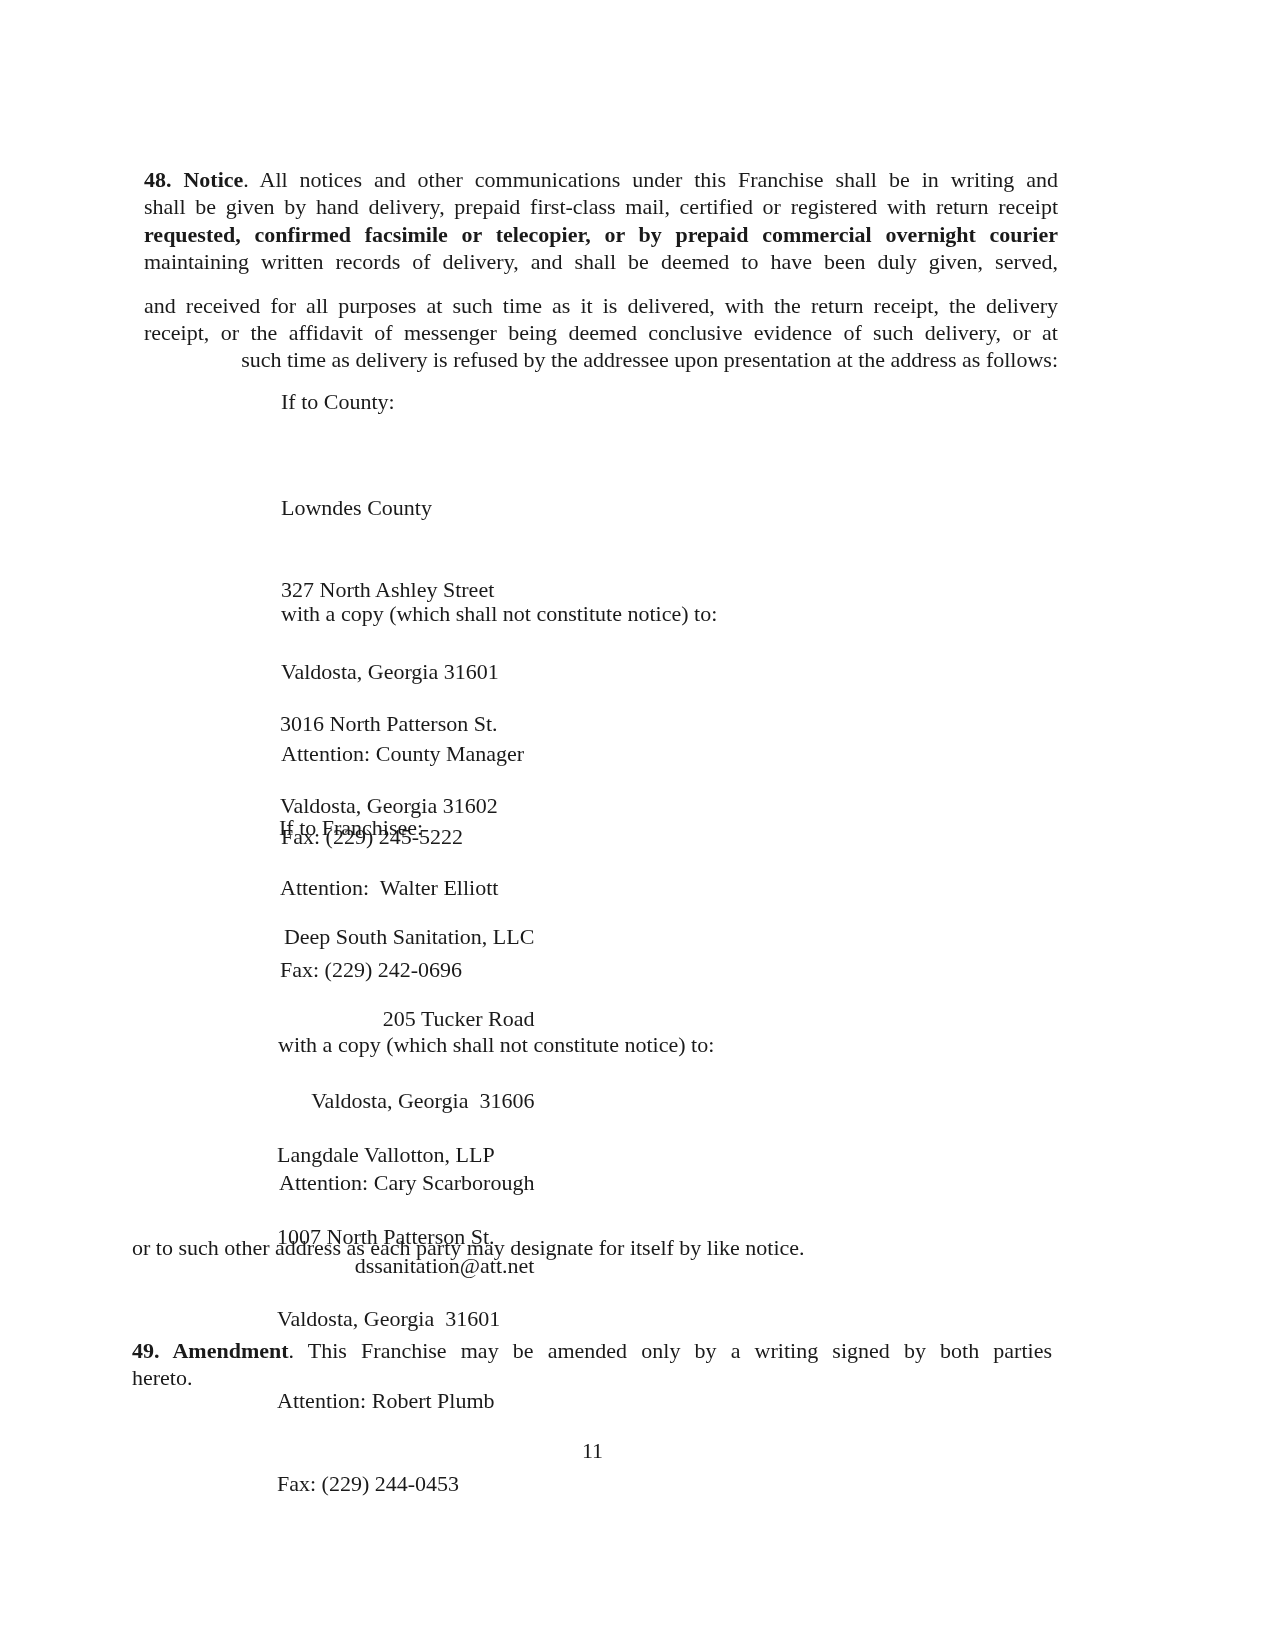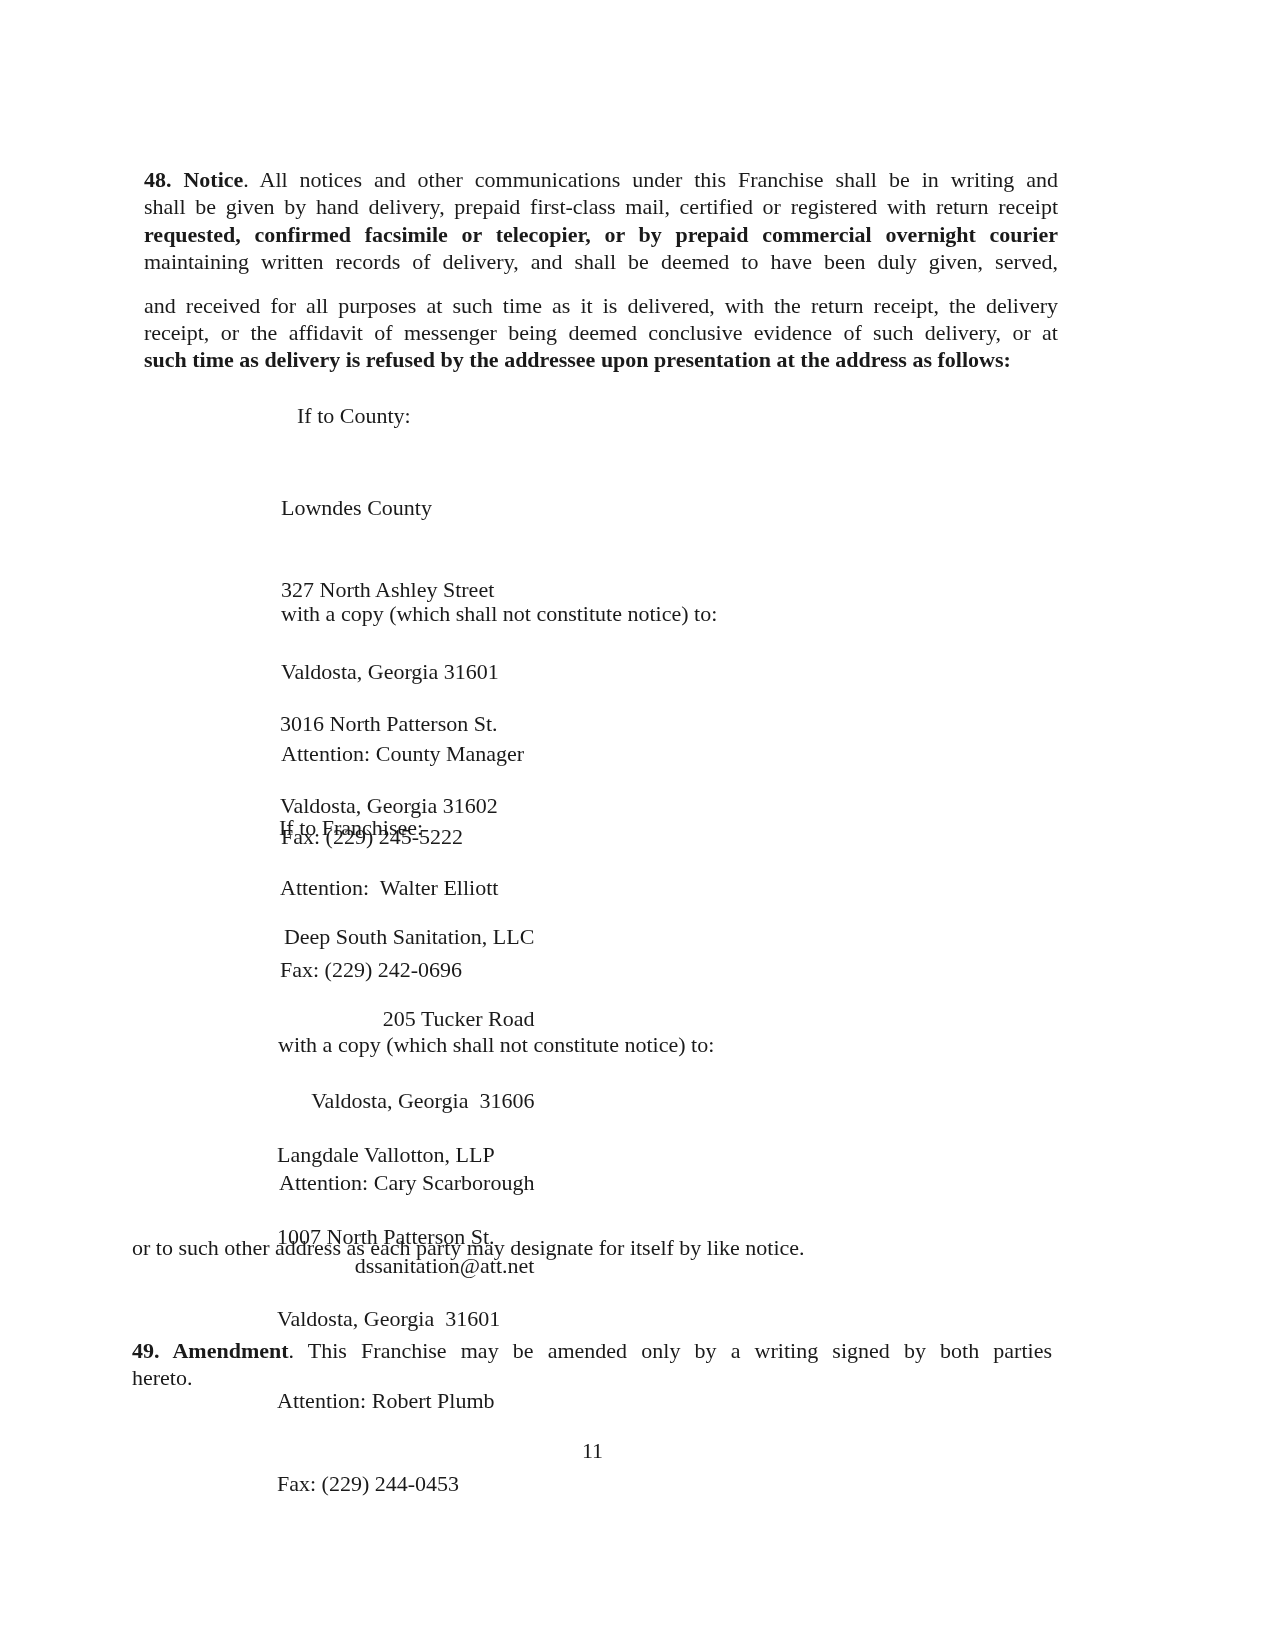--- a/index.html
+++ b/index.html
@@ -63,24 +63,24 @@
 
 <div class="page">
 
   <div class="para" style="top:166px;">
     <div style="text-align:justify; text-align-last:justify;"><span class="heading">48. Notice</span><span>. All notices and other communications under this Franchise shall be in writing and</span></div>
     <div style="text-align:justify; text-align-last:justify;">shall be given by hand delivery, prepaid first-class mail, certified or registered with return receipt</div>
     <div style="text-align:justify; text-align-last:justify;font-weight:bold;">requested, confirmed facsimile or telecopier, or by prepaid commercial overnight courier</div>
     <div style="text-align:justify; text-align-last:justify;">maintaining written records of delivery, and shall be deemed to have been duly given, served,</div>
     <div style="text-align:justify; text-align-last:justify;margin-top:16px;">and received for all purposes at such time as it is delivered, with the return receipt, the delivery</div>
     <div style="text-align:justify; text-align-last:justify;">receipt, or the affidavit of messenger being deemed conclusive evidence of such delivery, or at</div>
-    <div style="text-align:left;font-weight:bold;">such time as delivery is refused by the addressee upon presentation at the address as follows:</div>
+    <div style="text-align:right;">such time as delivery is refused by the addressee upon presentation at the address as follows:</div>
   </div>
 
-  <p class="plain-line" style="left:281px; top:402px;margin-left:16px;">If to County:</p>
+  <p class="plain-line" style="left:281px; top:388px;">If to County:</p>
 
   <div class="block" style="left:281px; top:439px;">
     <span class="line">Lowndes County</span>
     <span class="line">327 North Ashley Street</span>
     <span class="line">Valdosta, Georgia 31601</span>
     <span class="line">Attention: County Manager</span>
     <span class="line">Fax: (229) 245-5222</span>
   </div>
 
   <p class="plain-line" style="left:281px; top:600px;">with a copy (which shall not constitute notice) to:</p>

